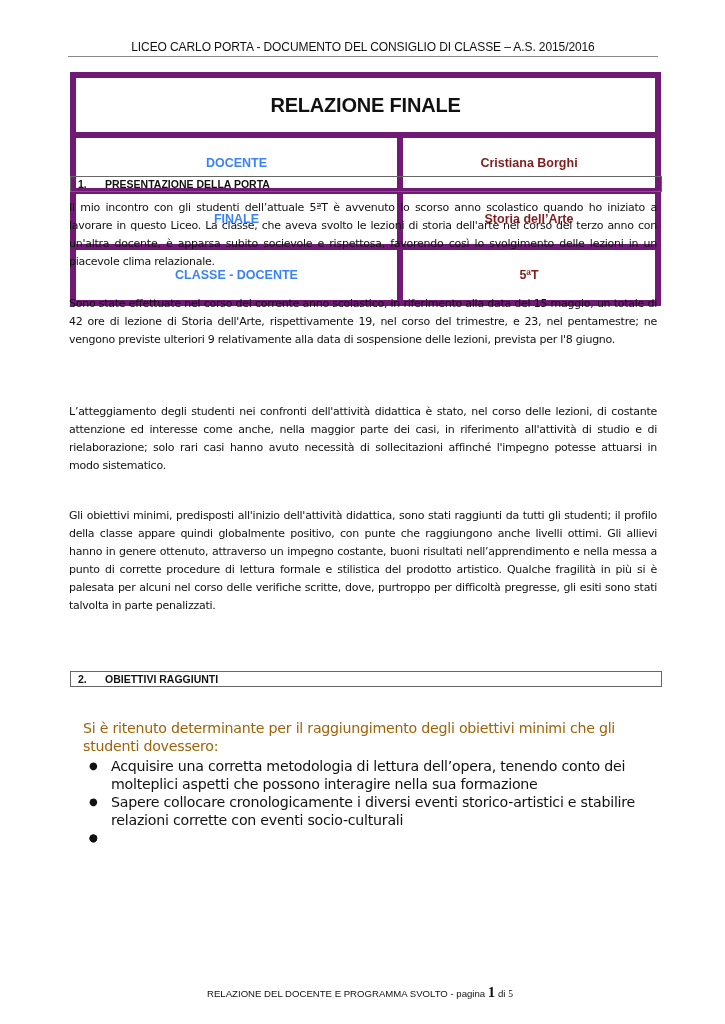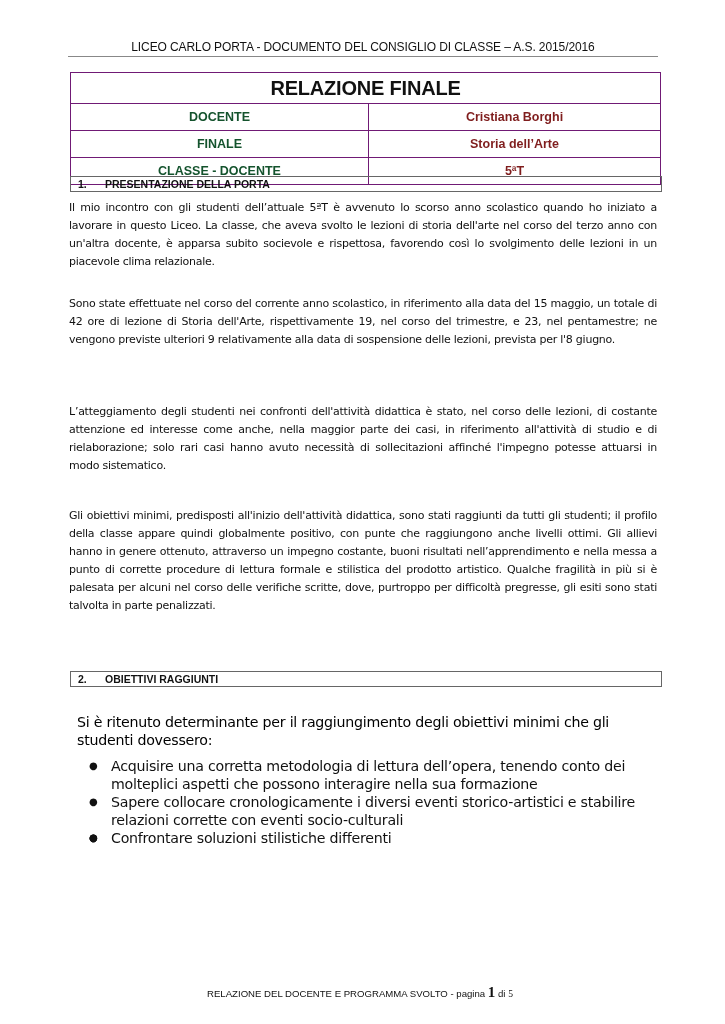--- a/index.html
+++ b/index.html
@@ -11,45 +11,45 @@
     }
     .header-rule {
       position: absolute; left: 68px; top: 56px; width: 590px; height: 0;
       border-top: 1.5px solid #888;
     }
     table.info {
       position: absolute; left: 70px; top: 72px; width: 591px;
       border-collapse: collapse; font-family: "Liberation Sans", sans-serif;
     }
     table.info td {
-      border: 1px solid #701a75; text-align: center; font-weight: bold; padding: 4px;
+      border: 6px solid #701a75; text-align: center; font-weight: bold; padding: 16px;
       font-size: 12.5px; height: 18px; line-height: 18px;
     }
     table.info td.title {
       font-size: 20px; height: 22px; line-height: 22px; letter-spacing: -0.2px;
     }
-    table.info td.label { width: 289px; color: #14532d; }
+    table.info td.label { width: 289px; color: #3b82f6; }
     table.info td.value { color: #7f1d1d; }
     .section-box {
       position: absolute; left: 70px; width: 592px; height: 16px;
       border: 1px solid #666; box-sizing: border-box;
       font-family: "Liberation Sans", sans-serif; font-weight: bold;
       font-size: 10.5px; line-height: 14px; color: #111;
     }
     .section-box .num { position: absolute; left: 7px; top: 0; }
     .section-box .title { position: absolute; left: 34px; top: 0; }
     .body-text {
       position: absolute; left: 69px; width: 588px;
       font-family: "DejaVu Sans", sans-serif; font-size: 11px; line-height: 18px;
       text-align: justify; color: #111; margin: 0; letter-spacing: -0.25px;
     }
     .intro-text {
       position: absolute; left: 69px; width: 600px;
       font-family: "DejaVu Sans", sans-serif; font-size: 14.2px; line-height: 18px;
-      color: #000000; margin: 8px; letter-spacing: -0.25px;
+      color: #a16207; margin: 14px; letter-spacing: -0.25px;
     }
     ul.objectives {
       position: absolute; left: 89px; top: 757px; width: 580px; margin: 0; padding: 0;
       list-style: none; font-family: "DejaVu Sans", sans-serif; font-size: 14.2px;
       line-height: 18px; color: #111; letter-spacing: -0.25px;
     }
     ul.objectives li { position: relative; padding-left: 22px; }
     ul.objectives li .bullet {
       position: absolute; left: 0; top: 0; font-size: 10px;
     }
@@ -101,21 +101,21 @@
   <span class="title">OBIETTIVI RAGGIUNTI</span>
 </div>
 
 <p class="intro-text" style="top:705px; width:575px;">Si è ritenuto determinante per il raggiungimento degli obiettivi minimi che gli studenti dovessero:</p>
 
 <ul class="objectives">
   <li><span class="bullet">●</span><span>Acquisire una corretta metodologia di lettura dell’opera, tenendo conto dei molteplici aspetti che possono interagire nella sua formazione</span></li>
   <li><span class="bullet">●</span><span>Sapere collocare cronologicamente i diversi eventi storico-artistici e stabilire relazioni corrette con eventi socio-culturali</span></li>
   <li><span class="bullet">●</span></li>
   <li><span class="bullet">●</span></li>
-  <li><span class="bullet">●</span><span>Confrontare soluzioni stilistiche differenti</span></li>
+  <li><span class="bullet">●</span></li>
 </ul>
 
 <div class="page-footer">
   <span>RELAZIONE DEL DOCENTE E PROGRAMMA SVOLTO - pagina</span>
   <span class="pnum">1</span>
   <span>di</span>
   <span class="ptot">5</span>
 </div>
 
 </body></html>

